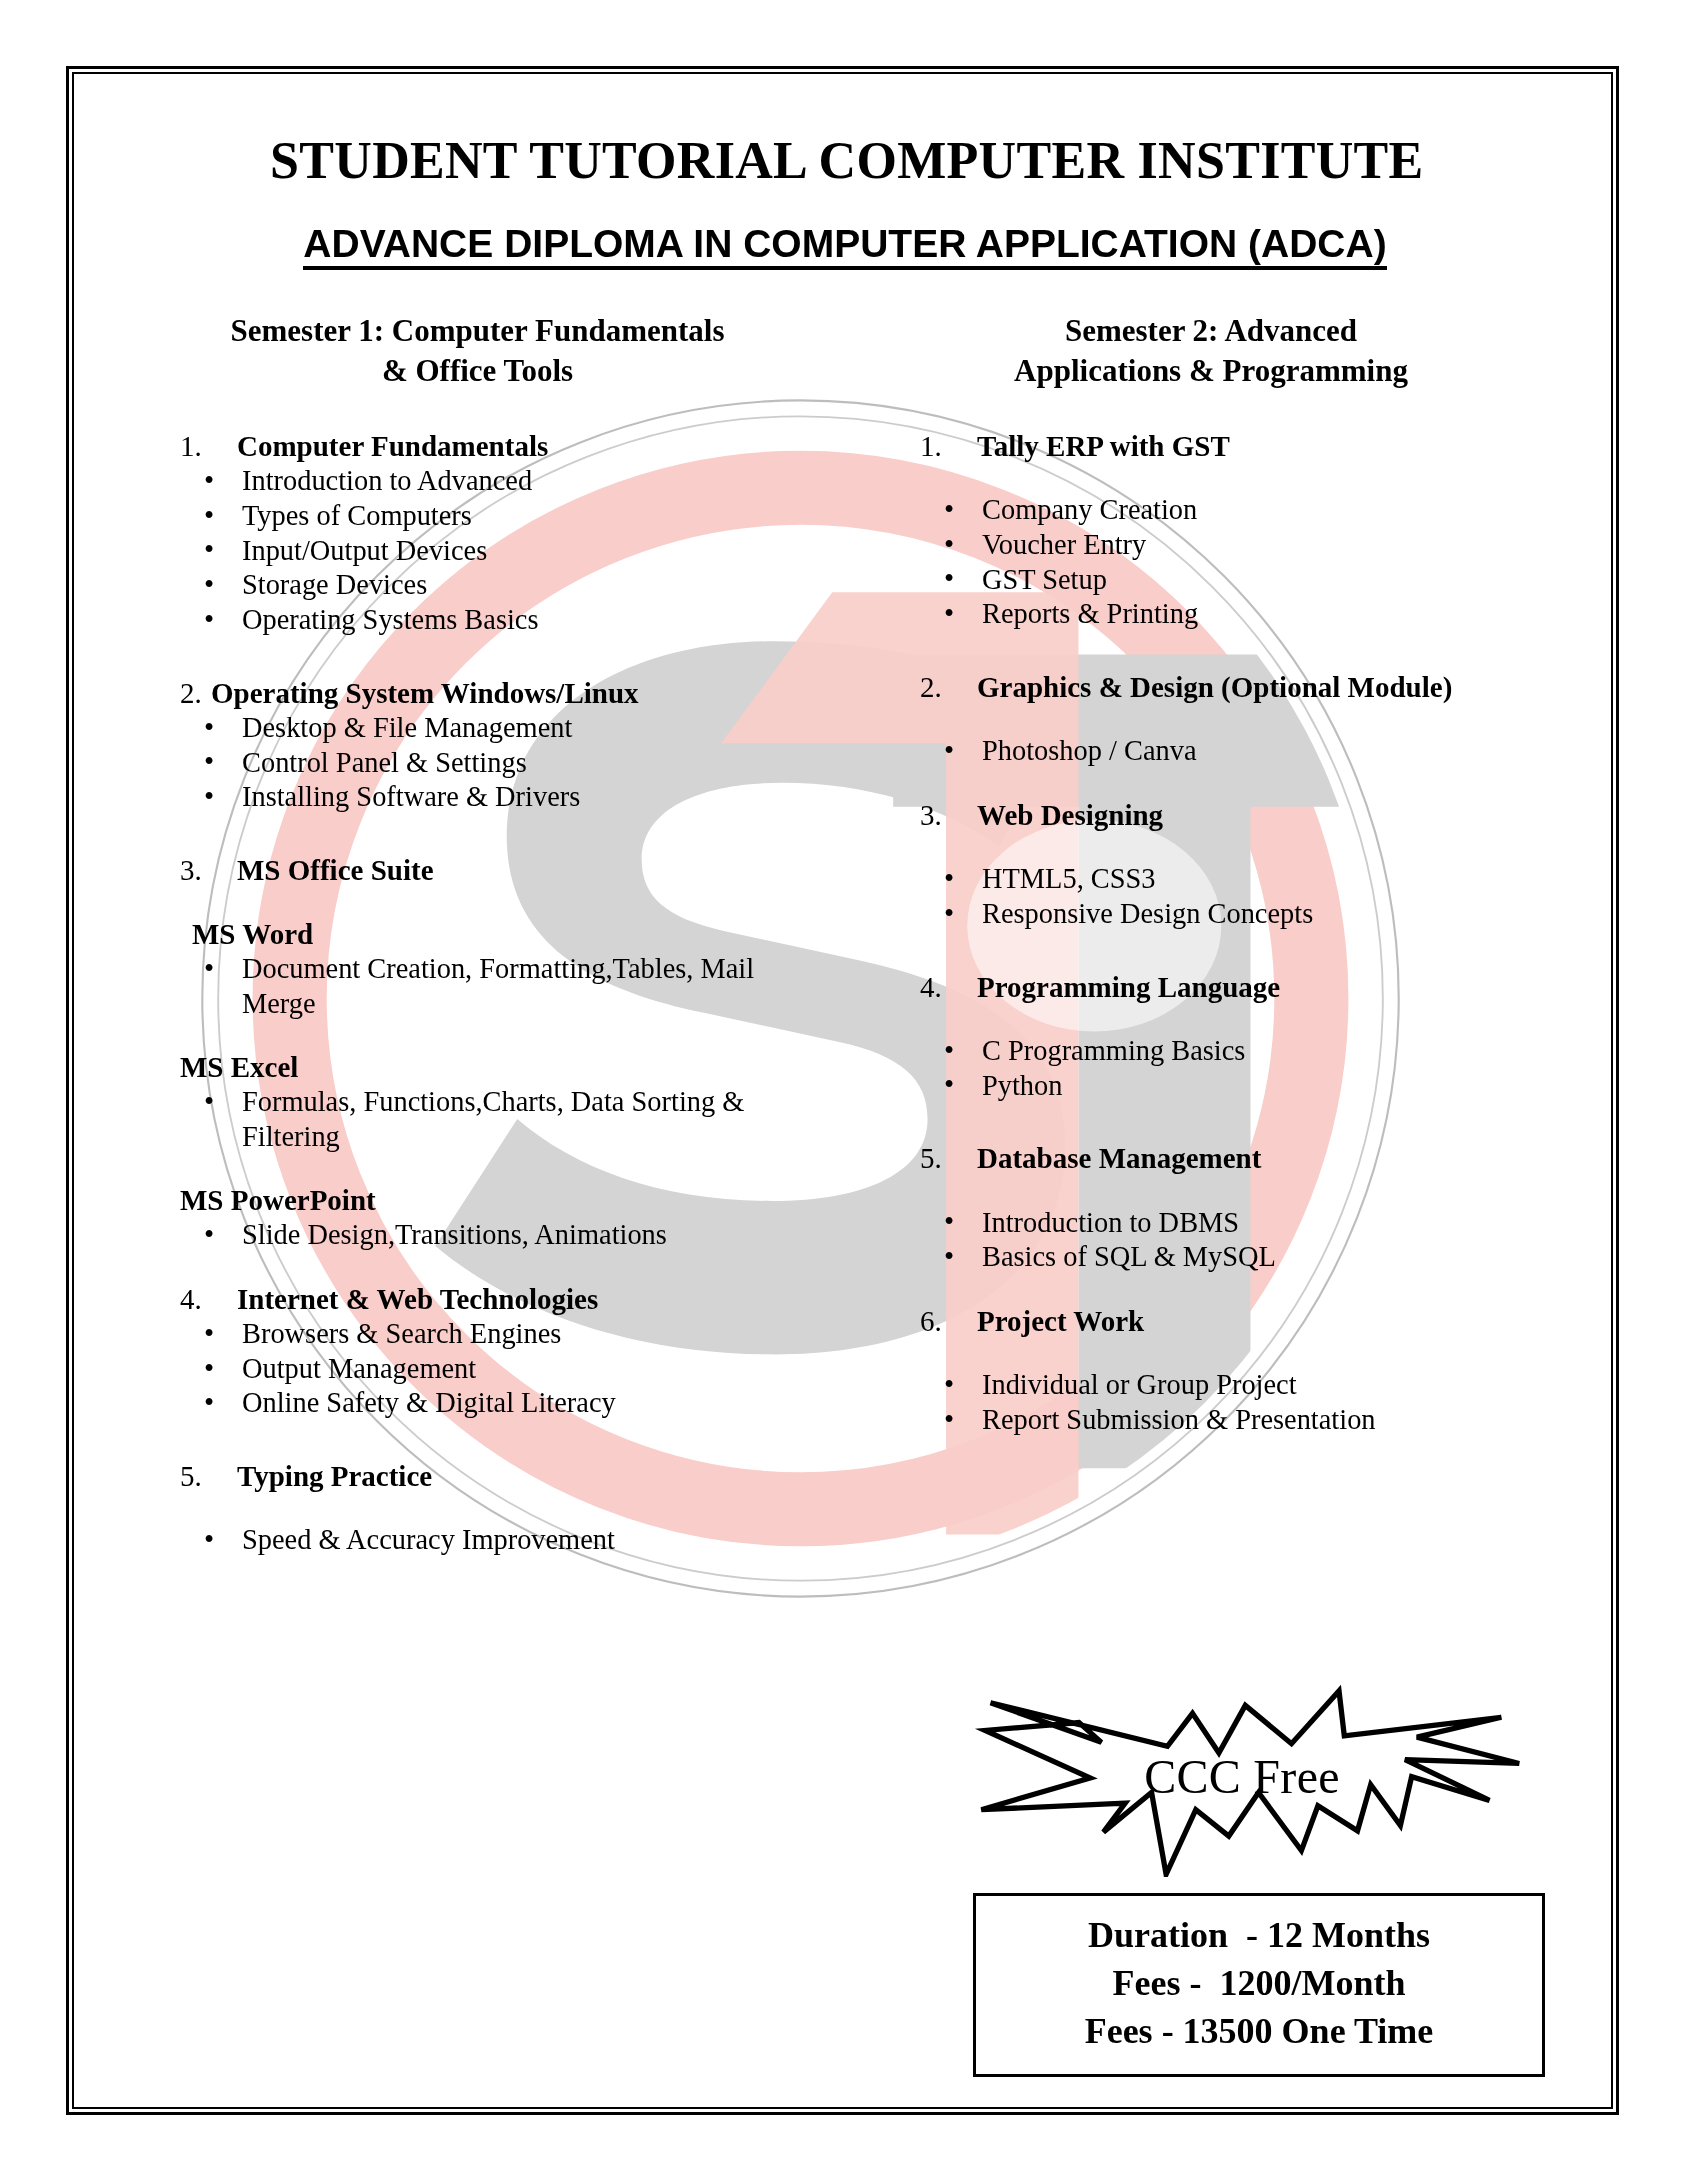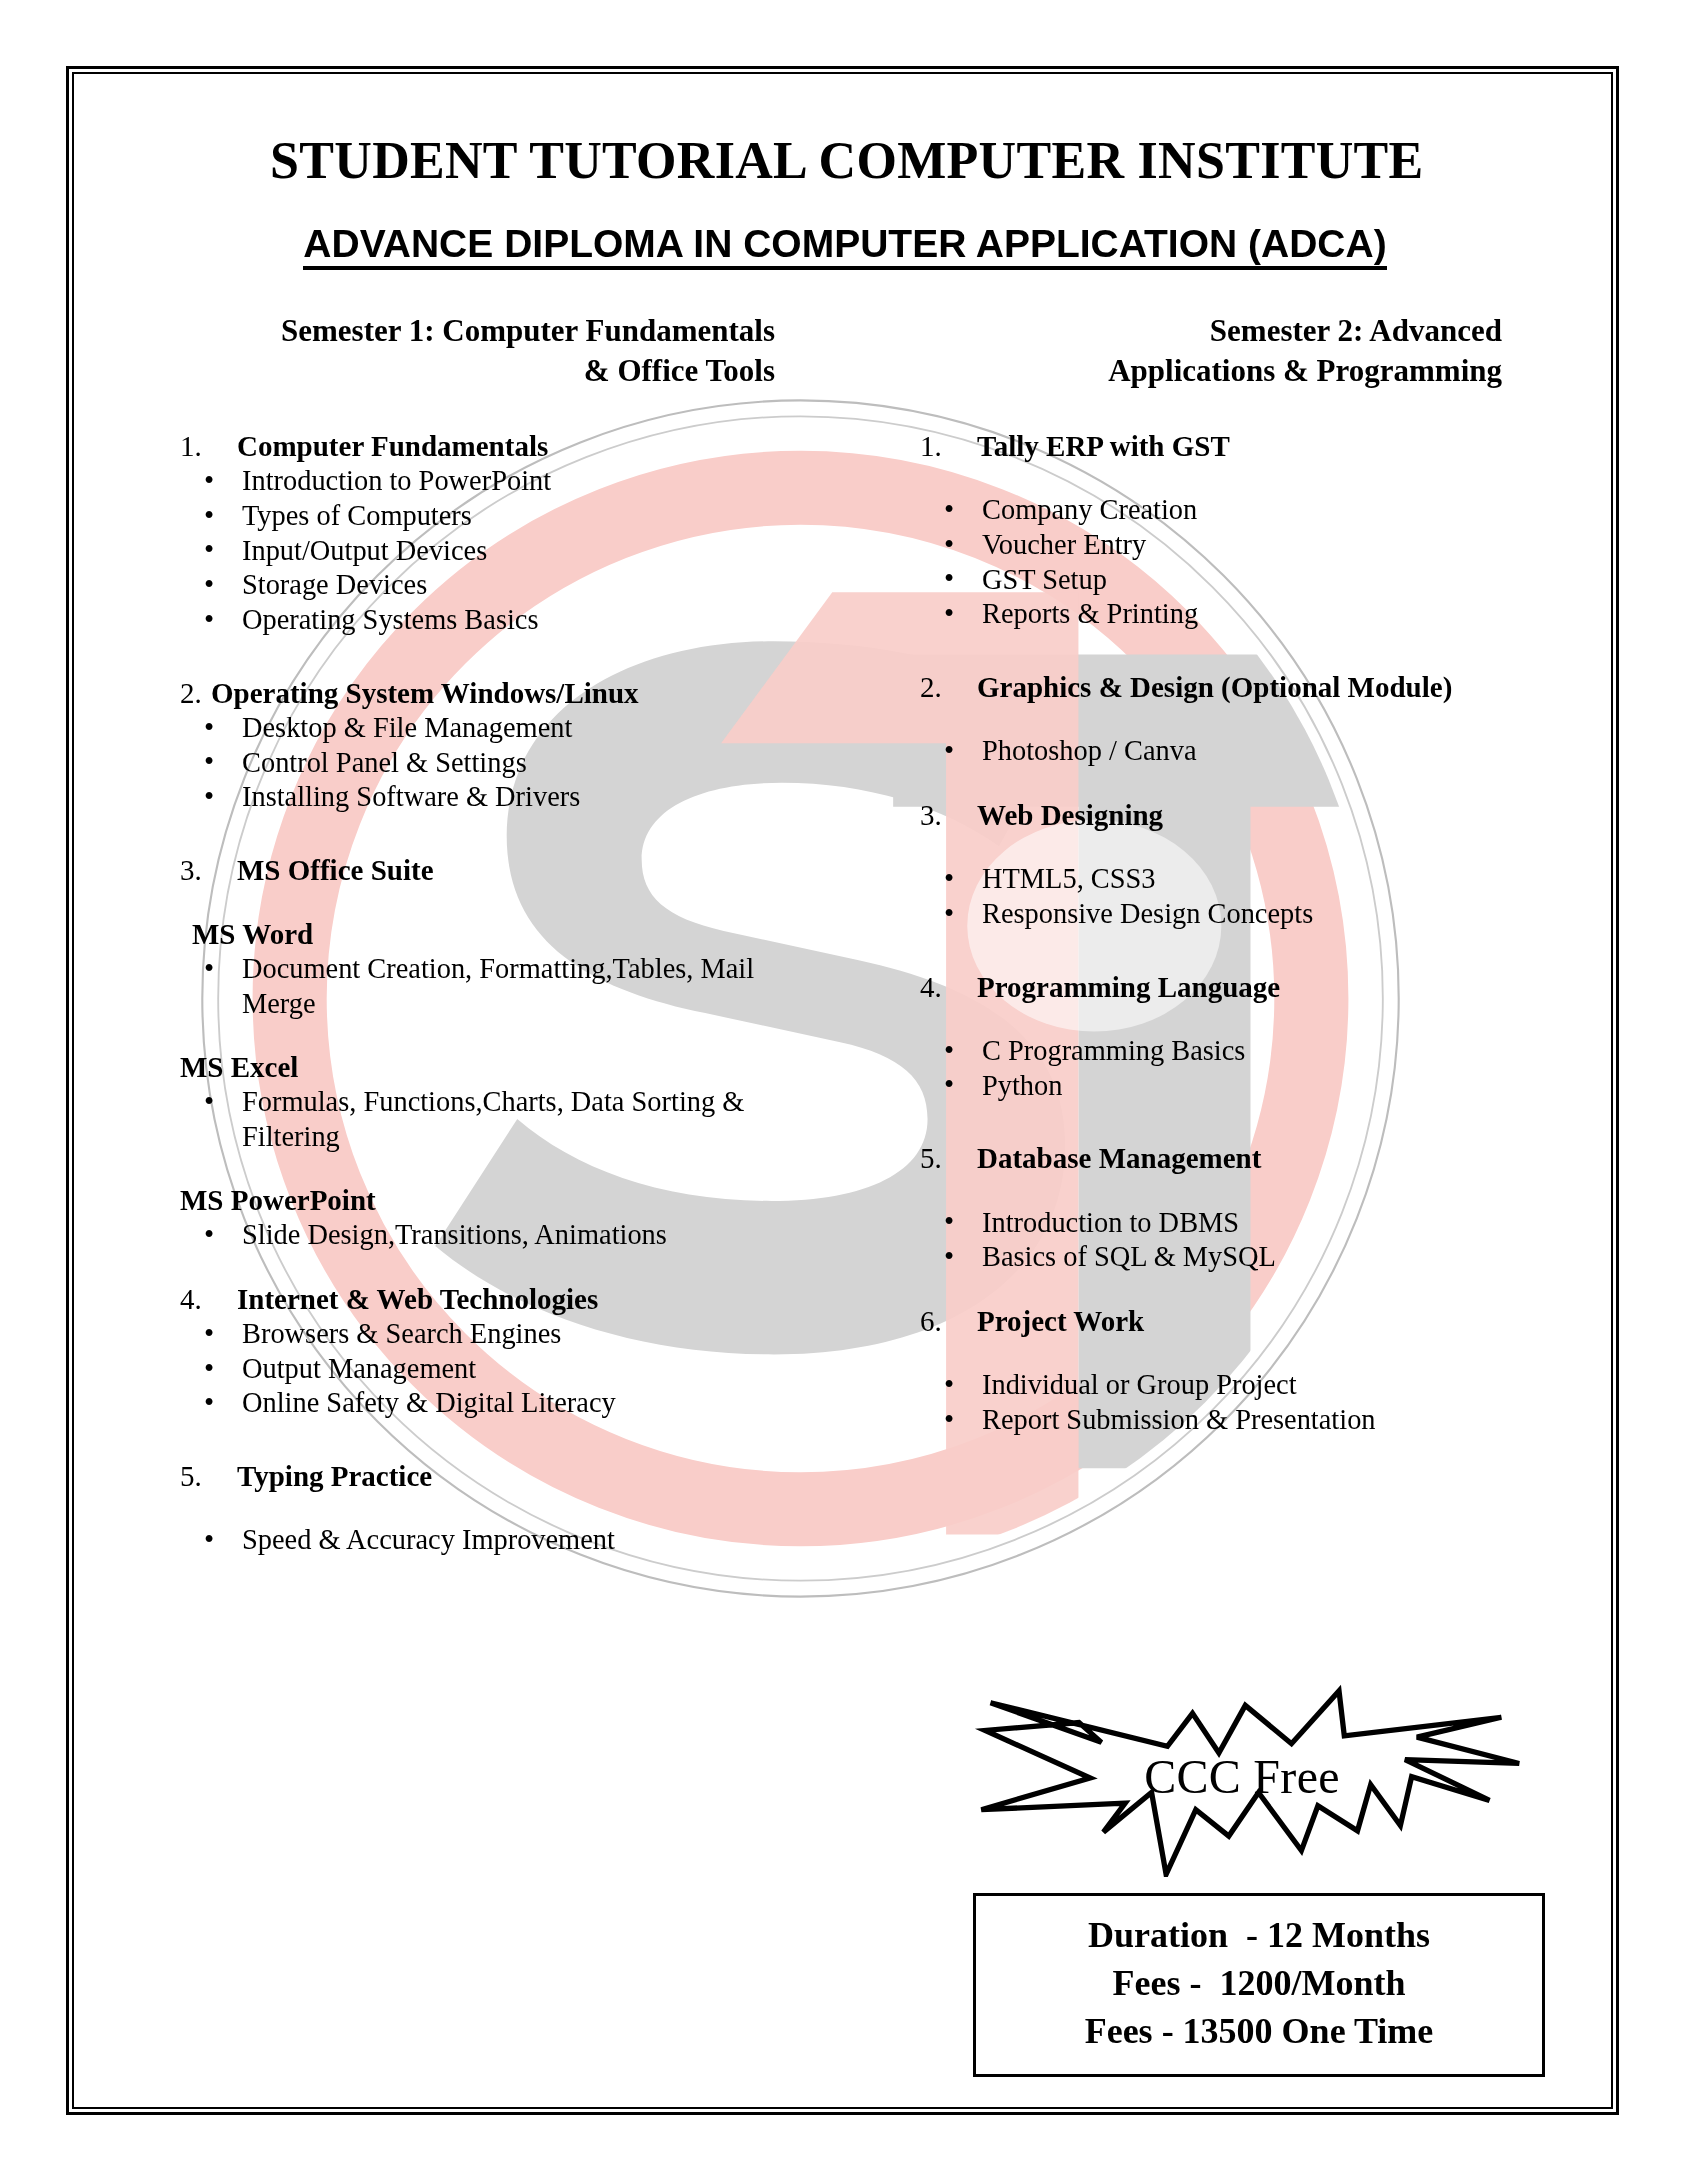--- a/index.html
+++ b/index.html
@@ -87,21 +87,21 @@
 
   
   .col {
     position: absolute;
     top: 311px;
   }
   .col-left  { left: 180px;  width: 595px; }
   .col-right { left: 920px; width: 582px; }
 
   .col-head {
-    text-align: right;
+    text-align: center;
     font-size: 31px;
     font-weight: bold;
     line-height: 1.29;
     margin: 0 0 0 0;
     font-family: "Liberation Serif", "DejaVu Serif", serif;
   }
 
   
   .num-item {
     position: relative;
@@ -262,21 +262,21 @@
       <div>&amp; Office Tools</div>
     </div>
 
     <div class="gap-l"></div>
 
     <div class="num-item">
       <span class="num">1.</span>
       <span class="num-text">Computer Fundamentals</span>
     </div>
     <ul class="bullets">
-      <li>Introduction to PowerPoint</li>
+      <li>Introduction to Advanced</li>
       <li>Types of Computers</li>
       <li>Input/Output Devices</li>
       <li>Storage Devices</li>
       <li>Operating Systems Basics</li>
     </ul>
 
     <div class="gap-l"></div>
 
     <div class="num-item">
       <span class="num">2.</span>

